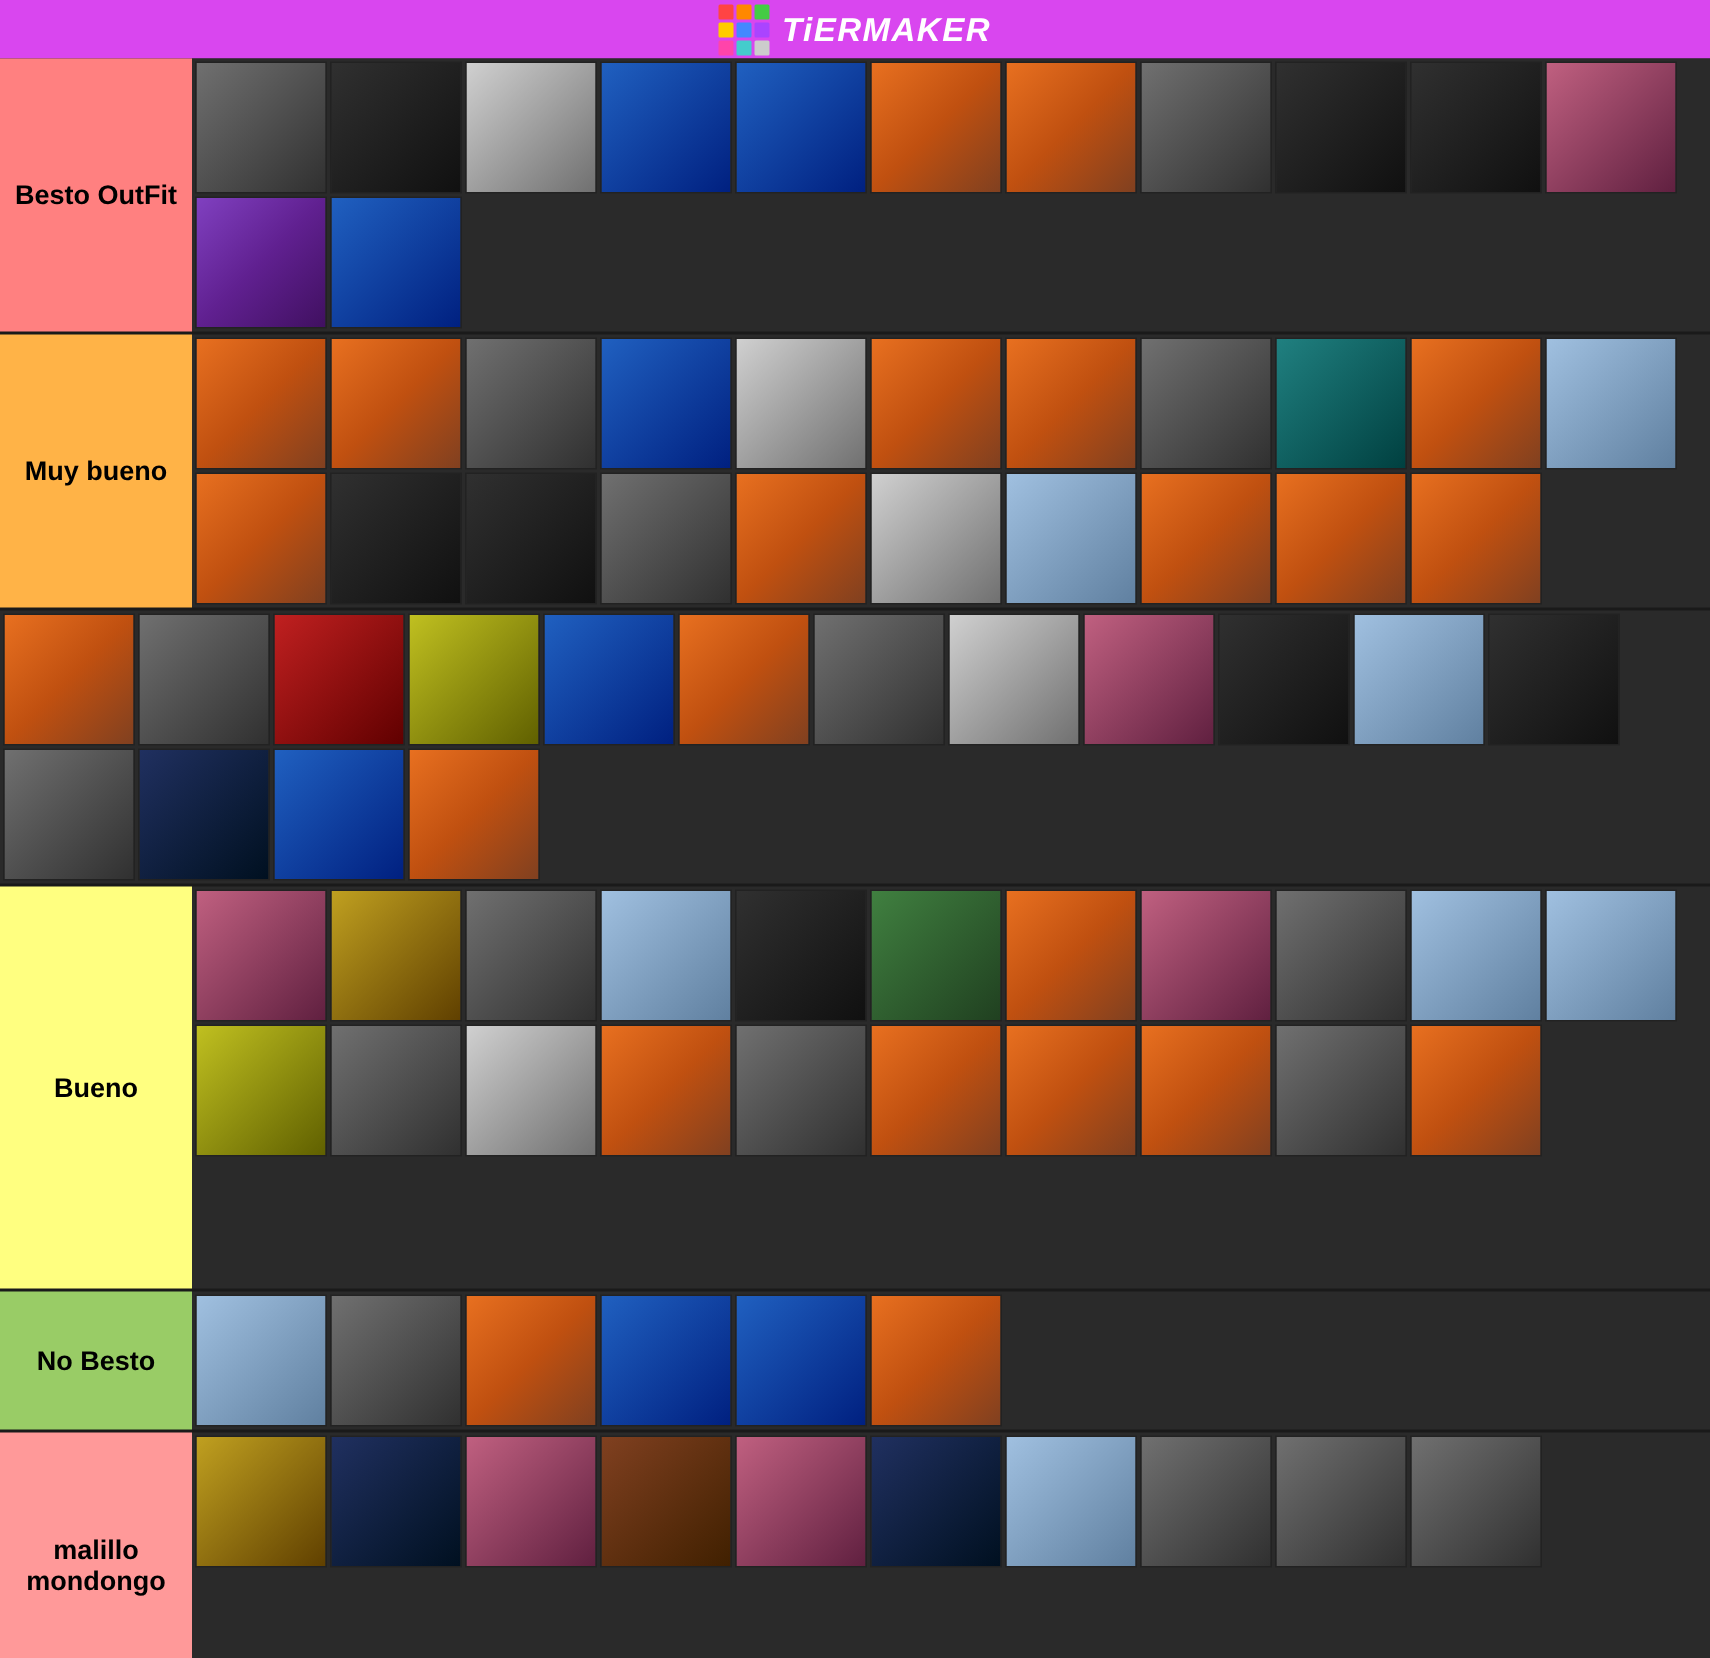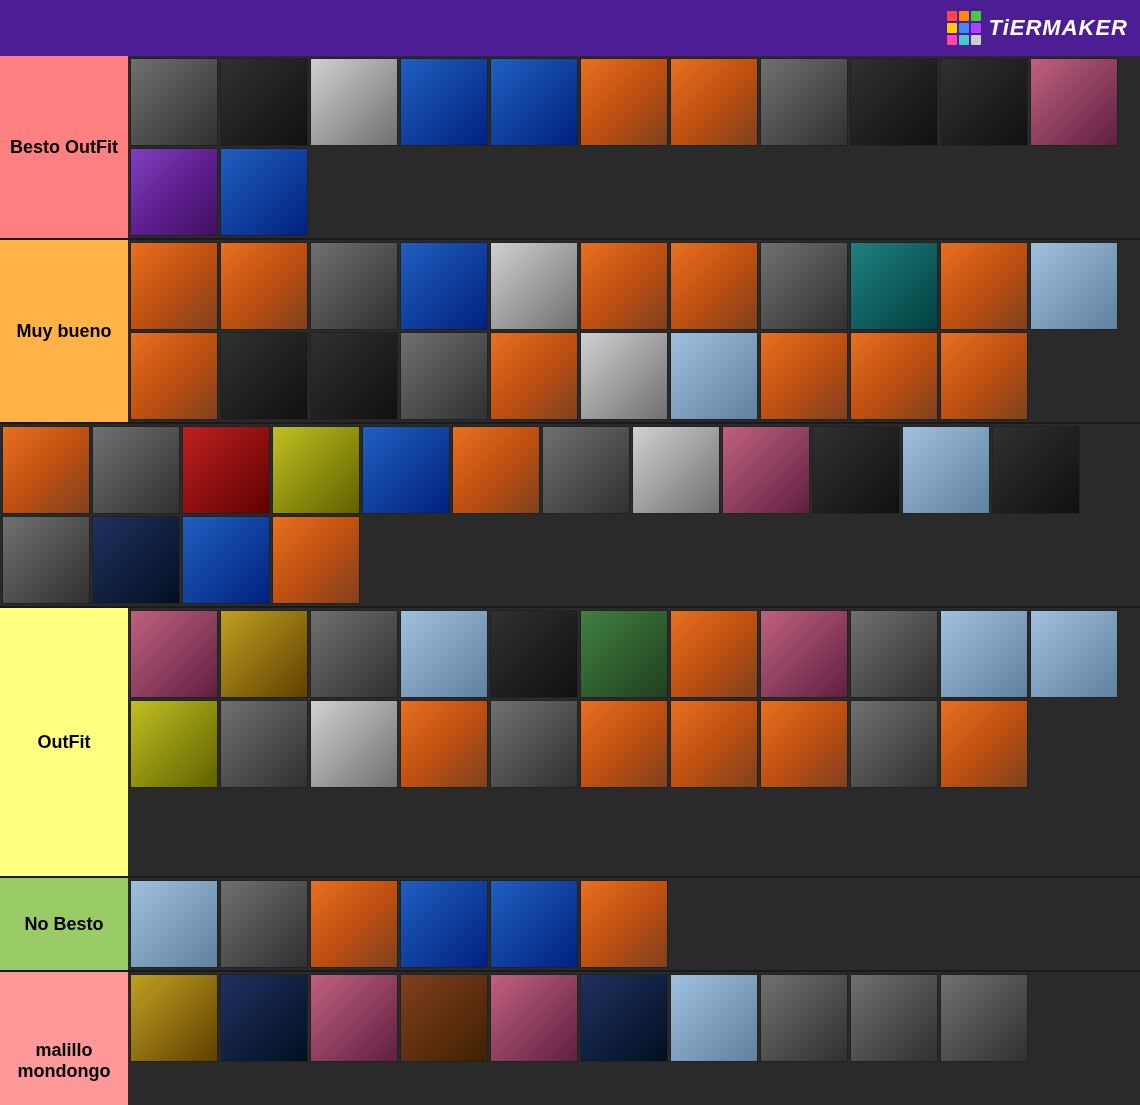--- a/index.html
+++ b/index.html
@@ -10,24 +10,24 @@
       min-height: 1105px;
     }
 
     .tier-table {
       width: 1140px;
     }
 
     .header-row {
       display: flex;
       align-items: center;
-      justify-content: flex-end;
-      background: #4c1d95;
+      justify-content: center;
+      background: #d946ef;
       padding: 8px 12px;
-      height: 56px;
+      height: 39px;
     }
 
     .tiermaker-logo {
       display: flex;
       align-items: center;
       gap: 8px;
     }
 
     .logo-grid {
       display: grid;
@@ -210,21 +210,21 @@
       <div class="char c-light"></div>
       <div class="char c-black"></div>
       <div class="char c-gray"></div>
       <div class="char c-navy"></div>
       <div class="char c-blue"></div>
       <div class="char c-orange"></div>
     </div>
   </div>
 
   <div class="tier-row" style="min-height: 270px;">
-    <div class="tier-label color-yellow">OutFit</div>
+    <div class="tier-label color-yellow">Bueno</div>
     <div class="tier-content">
 
       <div class="char c-pink"></div>
       <div class="char c-gold"></div>
       <div class="char c-gray"></div>
       <div class="char c-light"></div>
       <div class="char c-black"></div>
       <div class="char c-green"></div>
       <div class="char c-orange"></div>
       <div class="char c-pink"></div>

